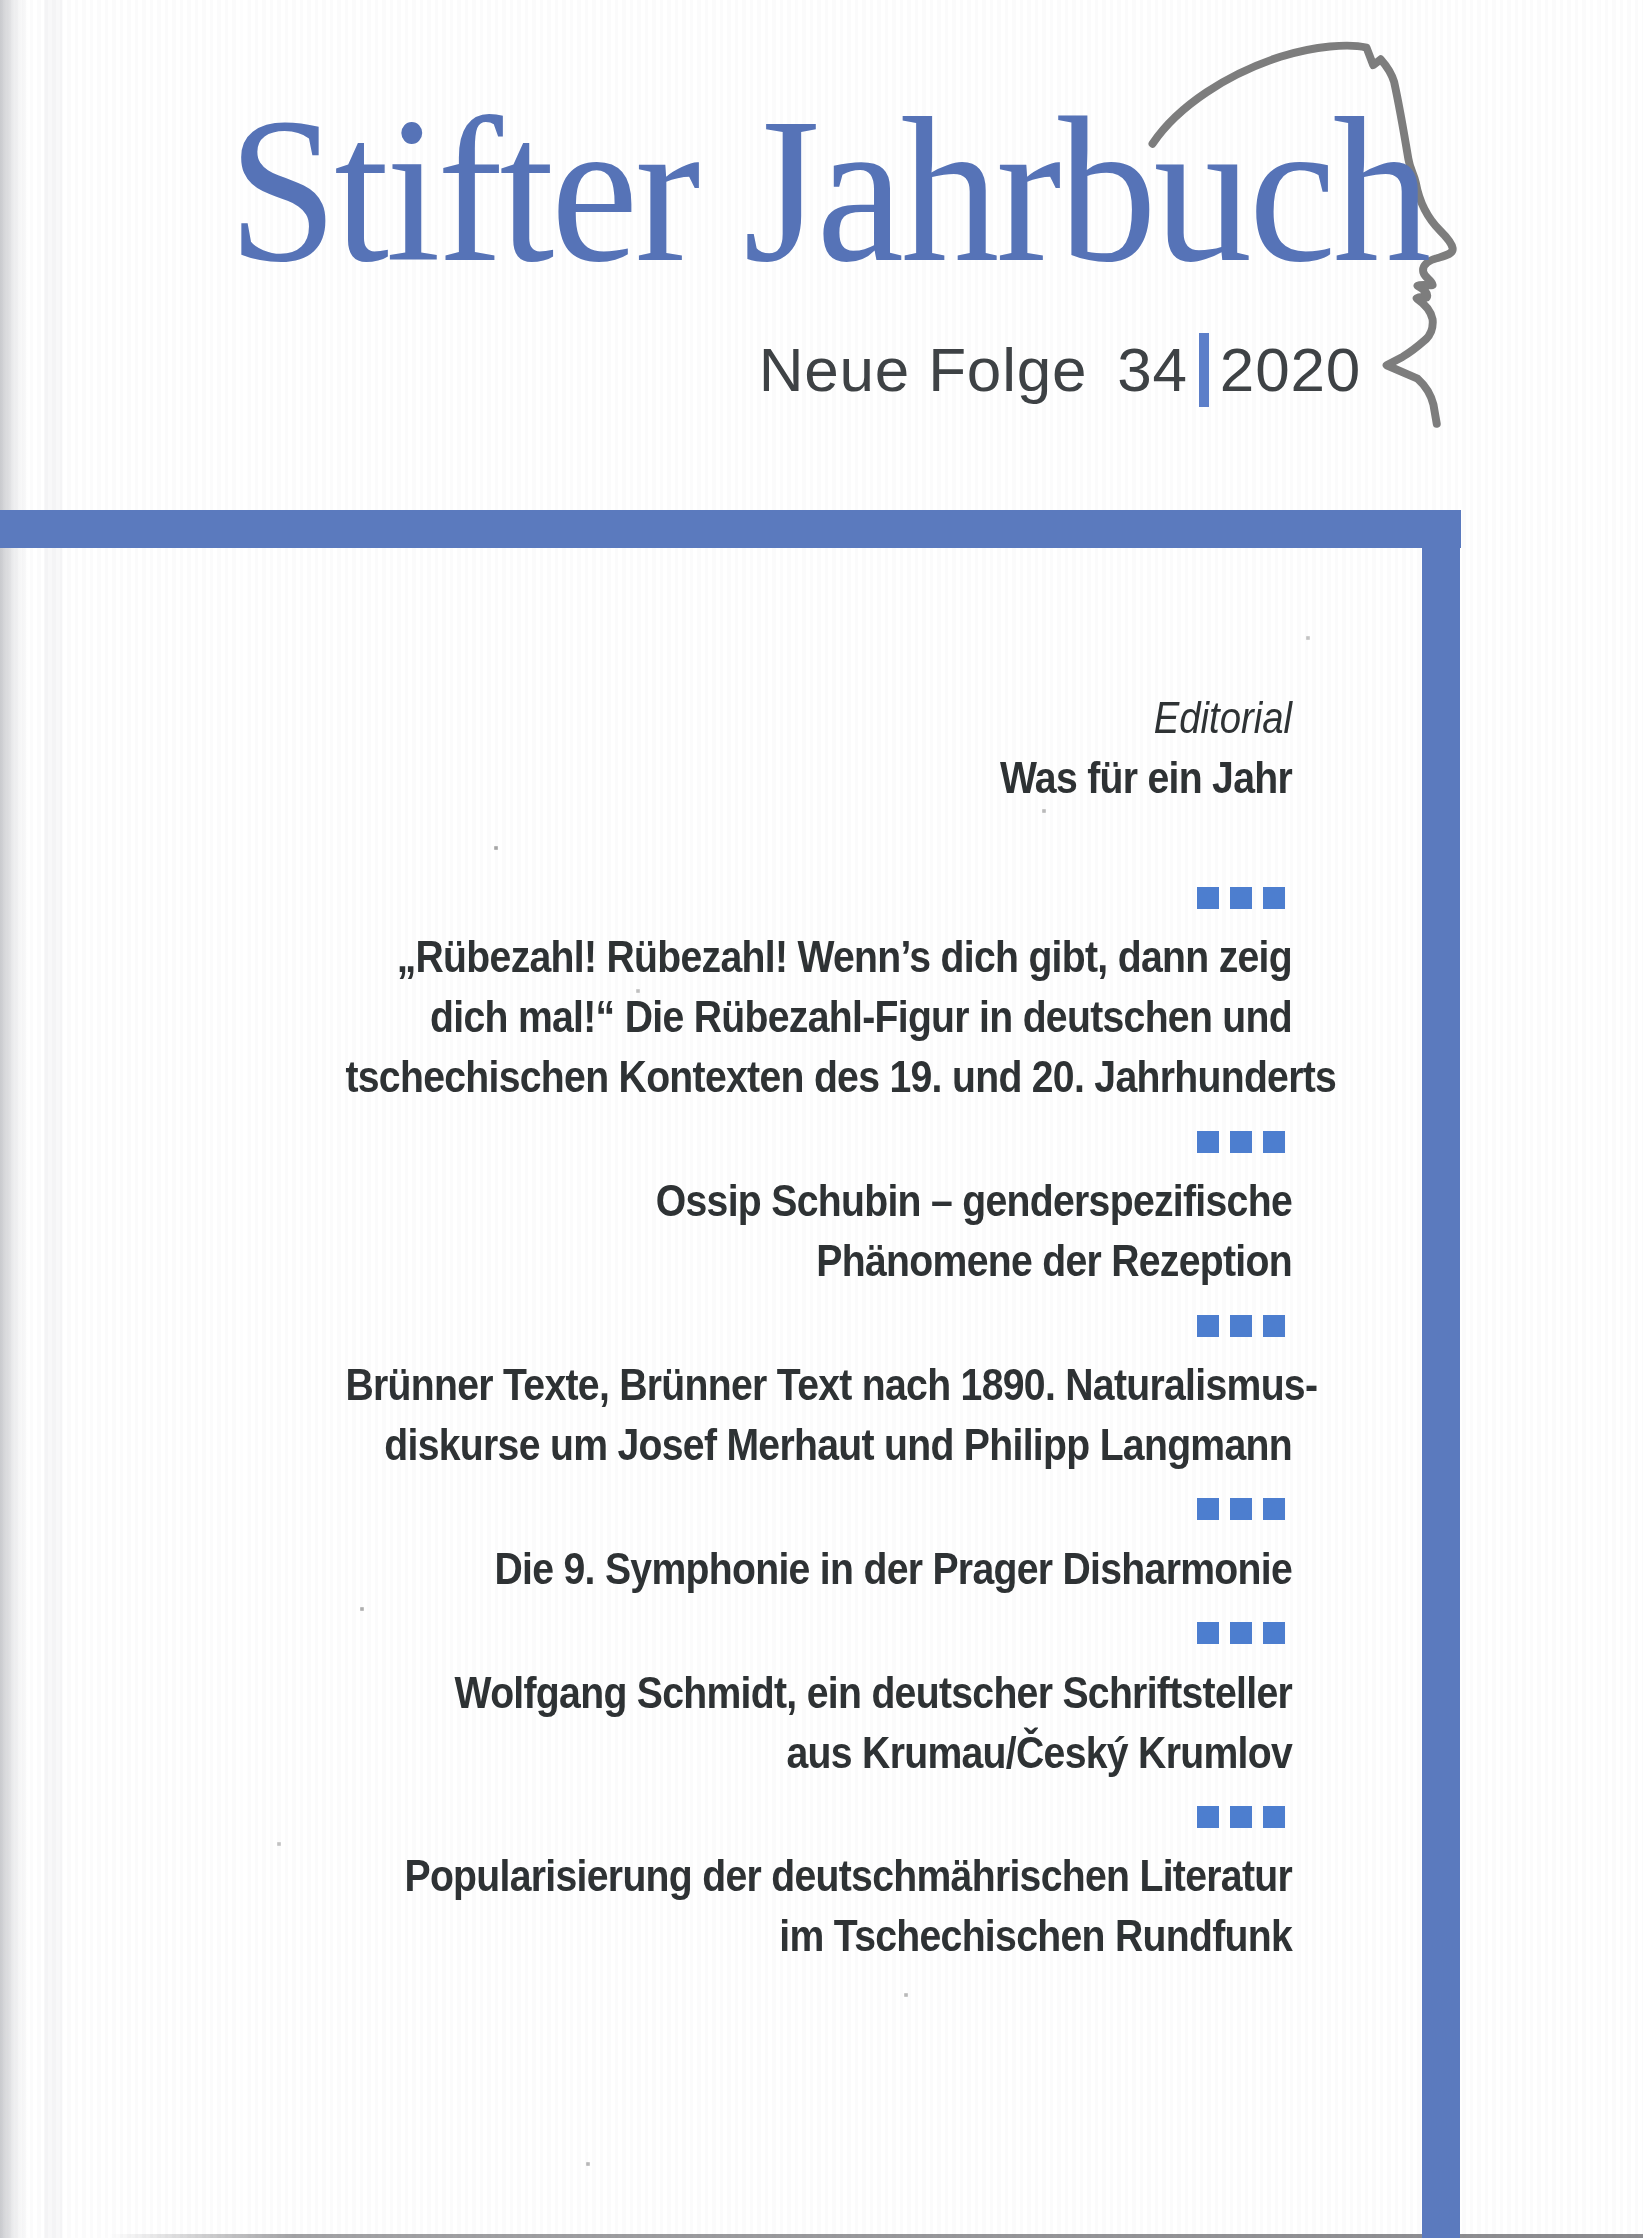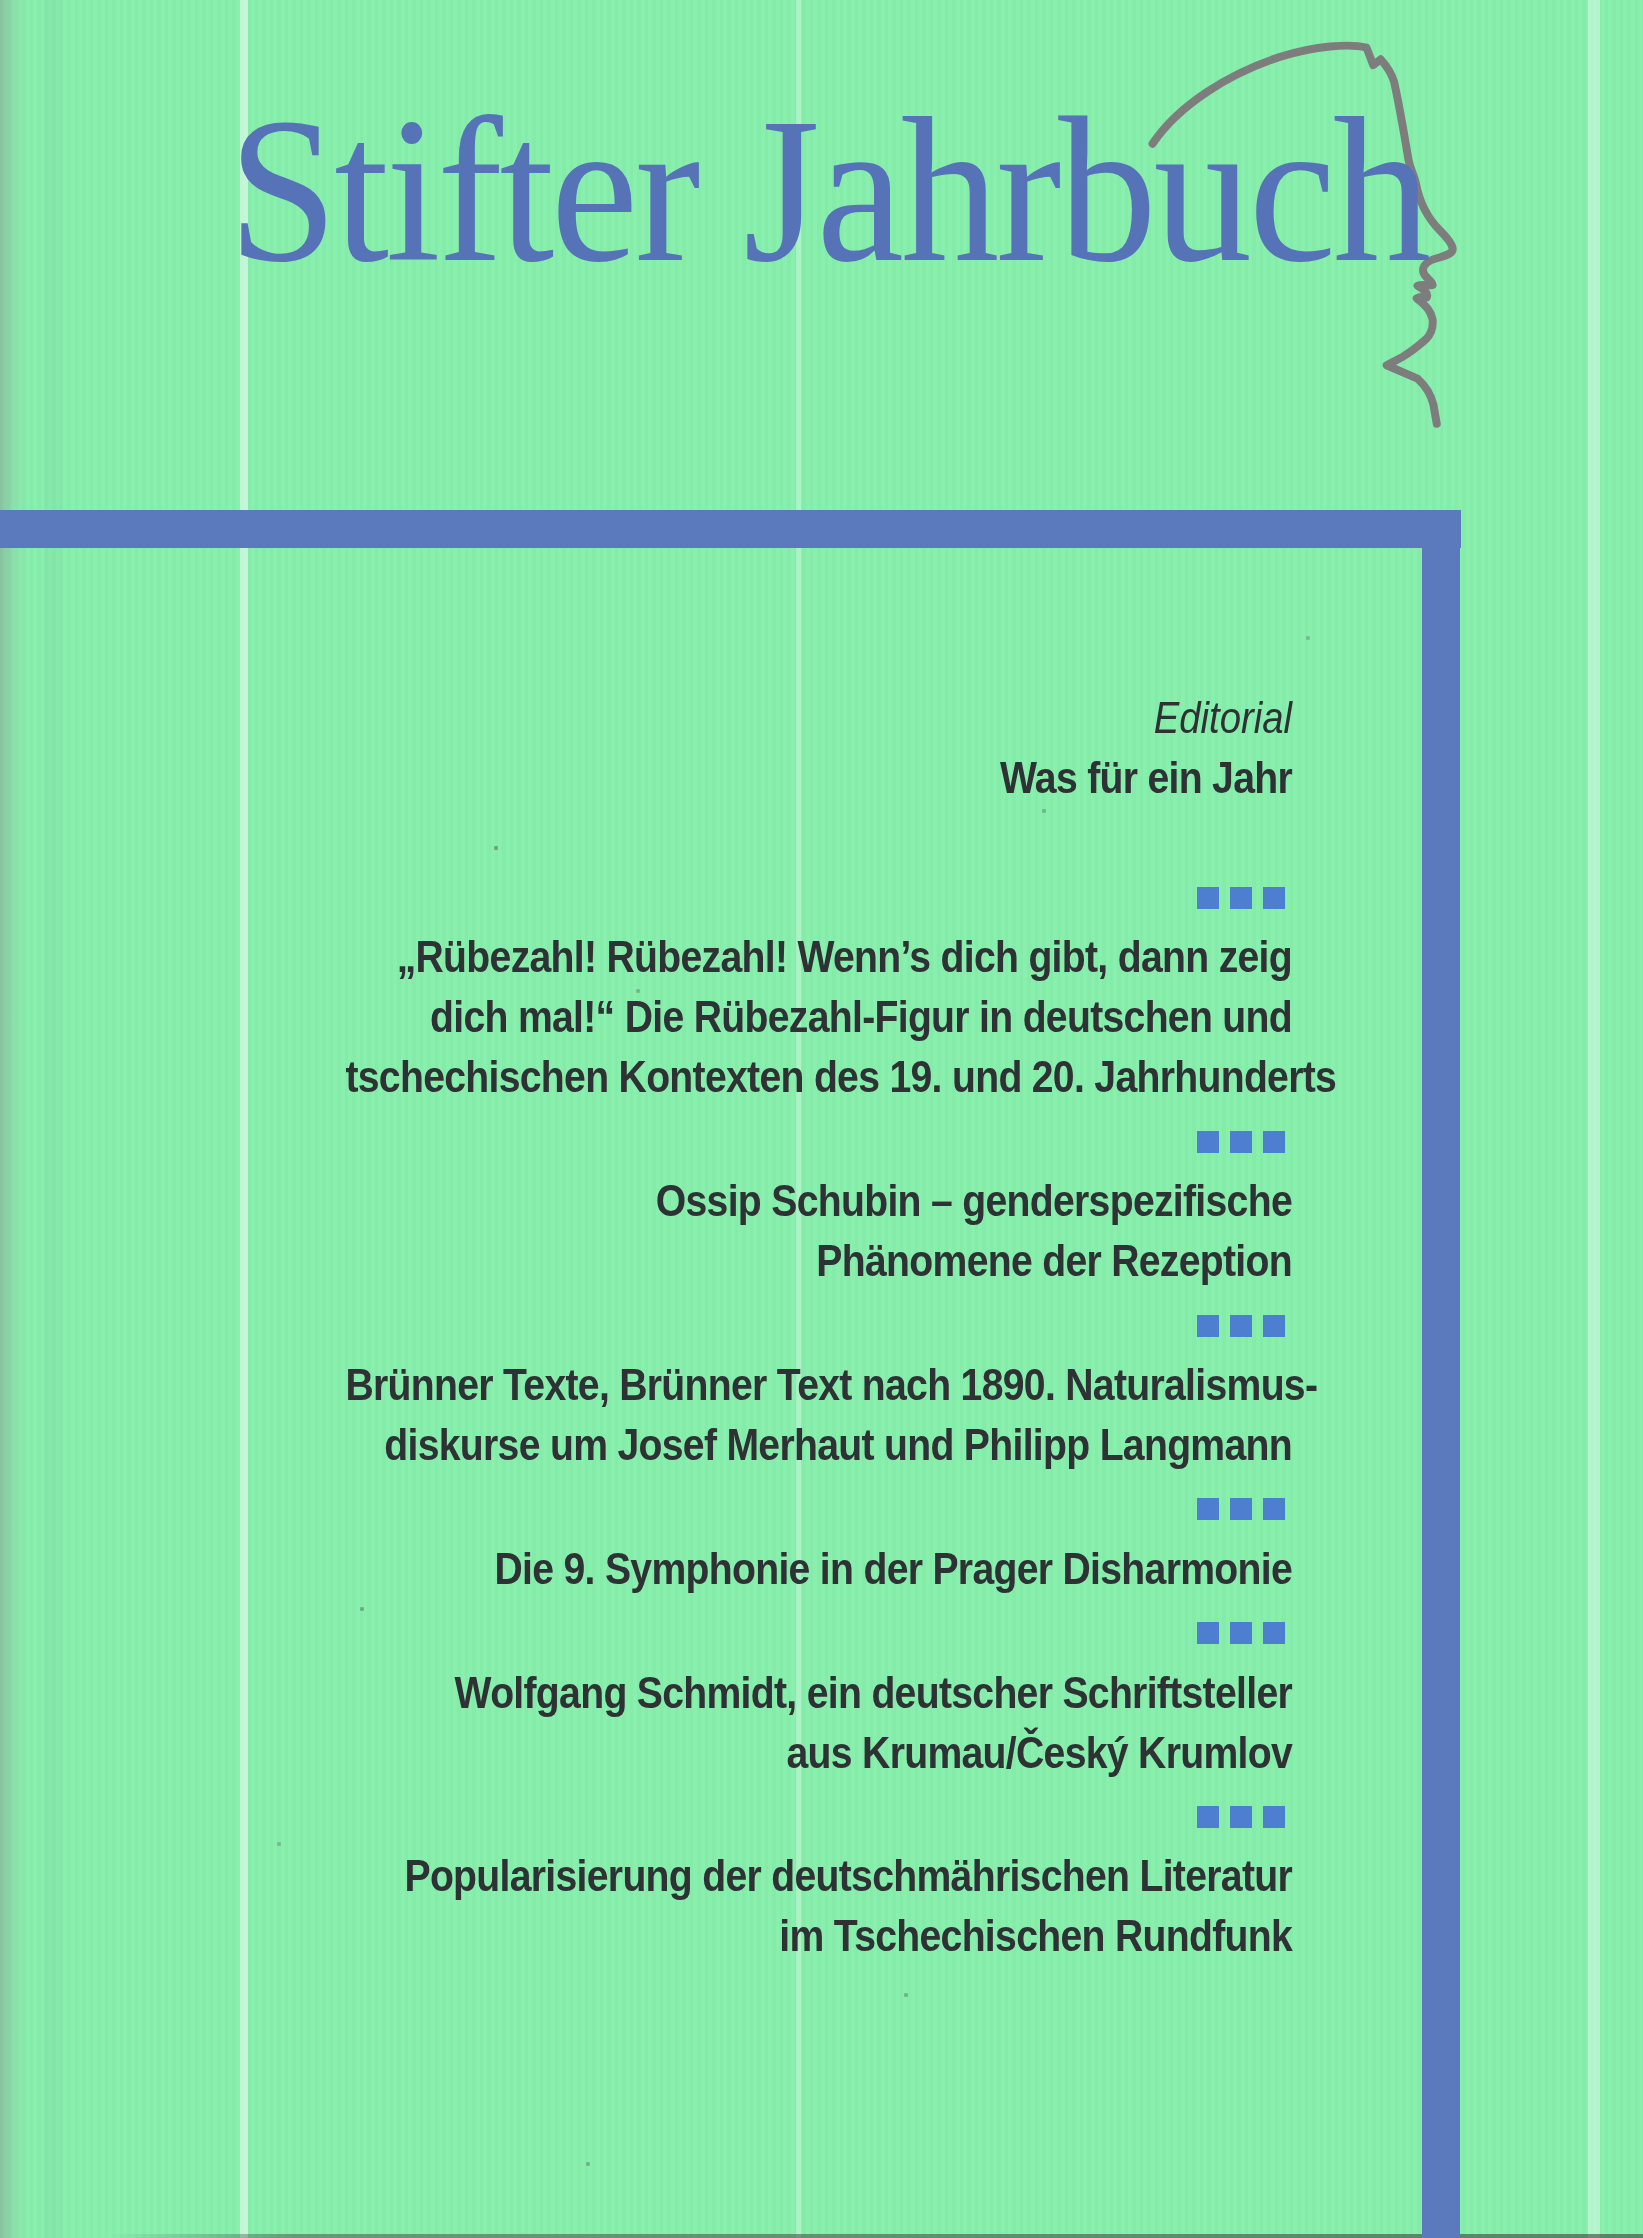--- a/index.html
+++ b/index.html
@@ -1,18 +1,18 @@
 <!DOCTYPE html>
 <html style="font-size:13.4px"><head>
 <meta charset="utf-8">
 <style>
   html,body{margin:0;padding:0;background:#e8e7e3;}
   .page{
     position:relative; width:1644px; height:2239px; overflow:hidden;
-    background:#86efac;
+    background:#ffffff;
     font-family:"Liberation Sans", sans-serif;
   }
   
   .grain{
     position:absolute; inset:0;
     background:repeating-linear-gradient(90deg,
       rgba(0,0,30,0.015) 0 3.3px, rgba(255,255,255,0.02) 3.3px 7.5px);
     pointer-events:none;
   }
   .edge-left{
@@ -118,20 +118,26 @@
              C 1713,392 1710,400 1704,406
              C 1695,414 1683,423 1676,427
              L 1657,437
              L 1694,453
              C 1704,462 1710,472 1713,484
              L 1717,507" stroke="#7d7d7d" stroke-width="9.5" stroke-linecap="round" stroke-linejoin="round"></path>
   </svg>
 
   <div class="title">Stifter Jahrbuch</div>
 
+  <div class="subtitle">
+    <span class="series">Neue Folge</span>
+    <span class="vol">34</span>
+    <span class="vbar"></span>
+    <span class="year">2020</span>
+  </div>
 
   <div class="rule-h"></div>
   <div class="rule-v"></div>
 
   <div class="toc">
     <div class="toc-line editorial">Editorial</div>
     <div class="toc-line">Was für ein Jahr</div>
 
     <div class="toc-divider first">
       <span class="sq"></span>

